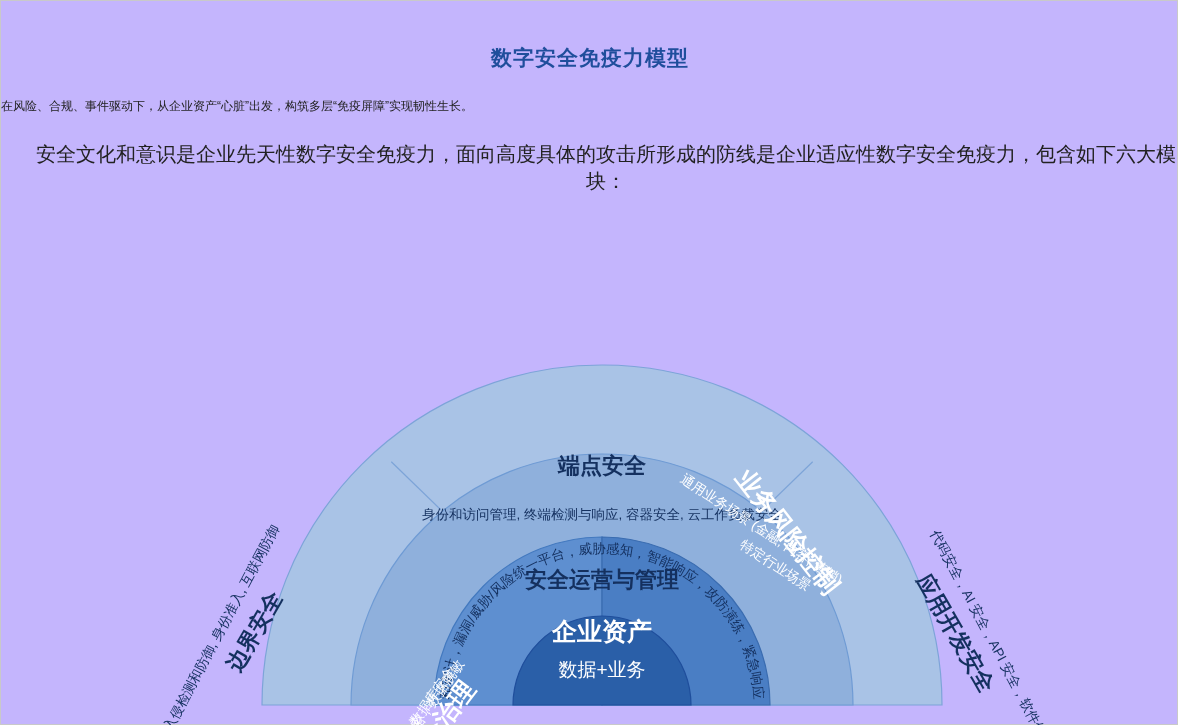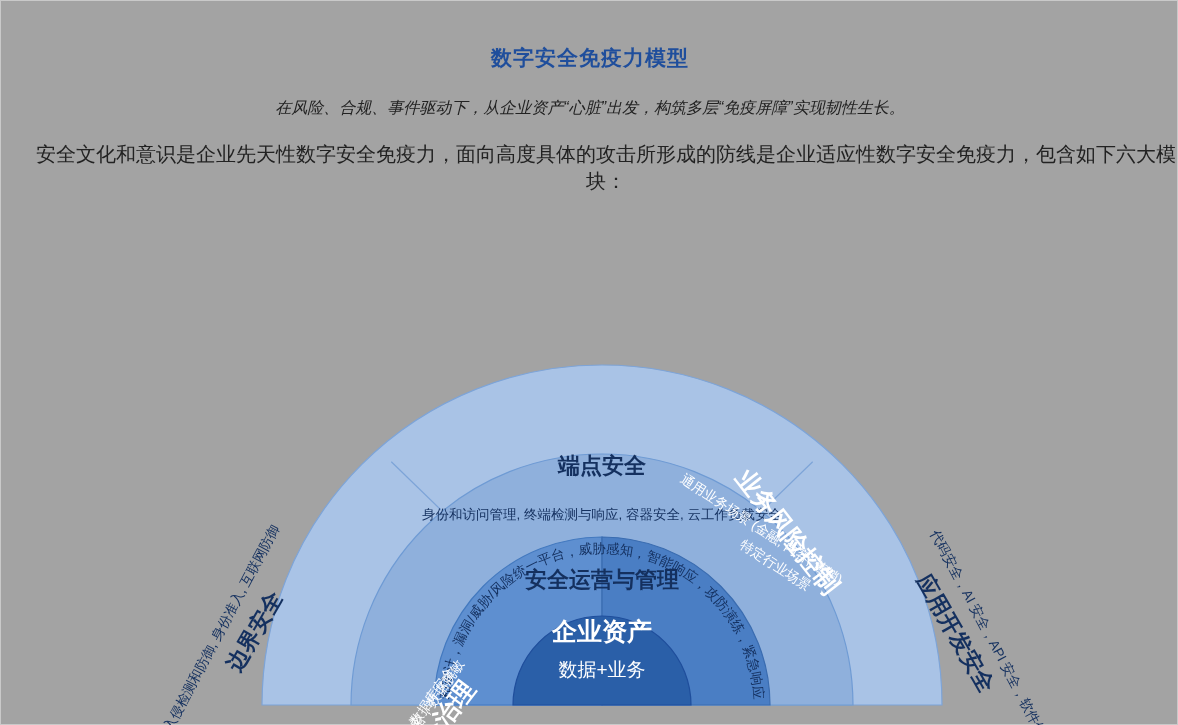--- a/index.html
+++ b/index.html
@@ -12,42 +12,40 @@
     background: #ffffff;
     font-family: "Liberation Sans", "DejaVu Sans", sans-serif;
     overflow: hidden;
   }
   #page {
     position: relative;
     width: 1178px;
     height: 725px;
     border: 1px solid #c9c9c9;
     box-sizing: border-box;
-    background: #a3a3a3;
+    background: #c4b5fd;
   }
   .title {
     position: absolute;
     top: 43px;
     left: 0;
     width: 1178px;
     text-align: center;
     font-size: 21px;
     font-weight: bold;
     color: #1f4e9c;
     letter-spacing: 1px;
   }
   .subtitle1 {
     position: absolute;
     top: 97px;
     left: 0;
     width: 1178px;
-    text-align: center;
-    font-size: 16px;
+    font-size: 12px;
     color: #222222;
-    font-style: italic;
   }
   .subtitle2 {
     position: absolute;
     top: 140px;
     left: 0;
     width: 1178px;
     text-align: center;
     font-size: 20px;
     color: #222222;
     margin-left: 16px;

